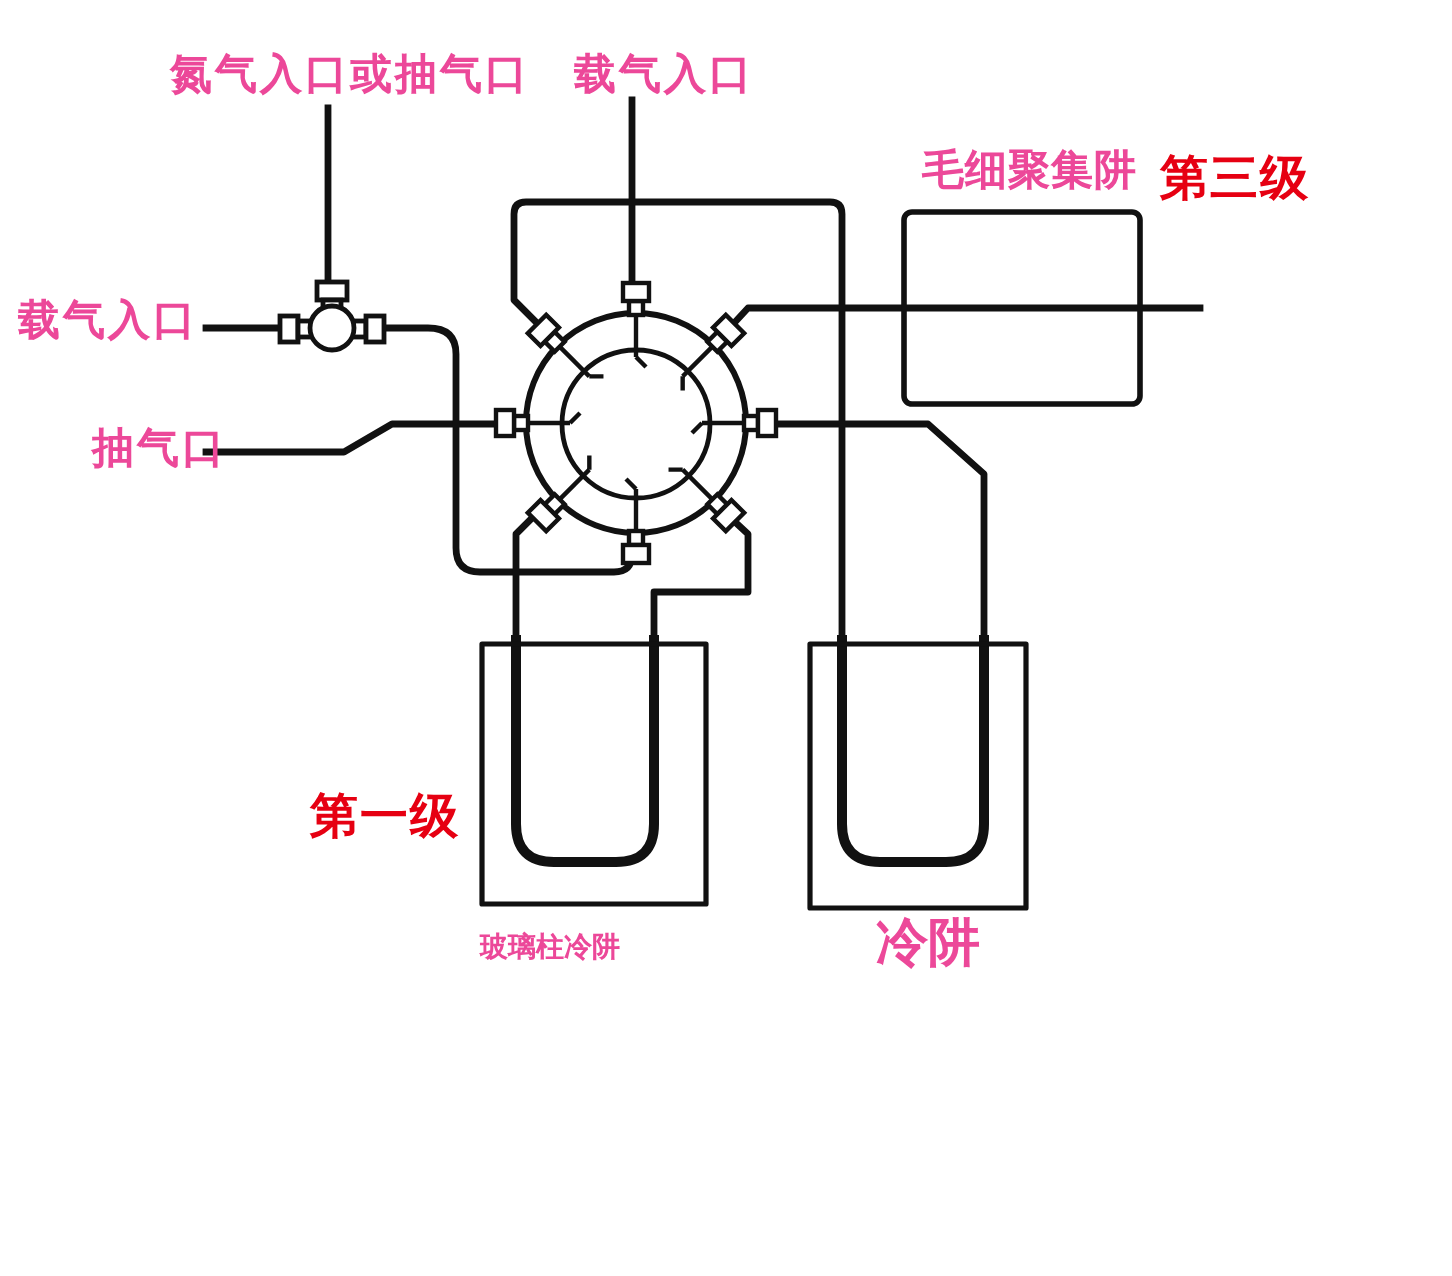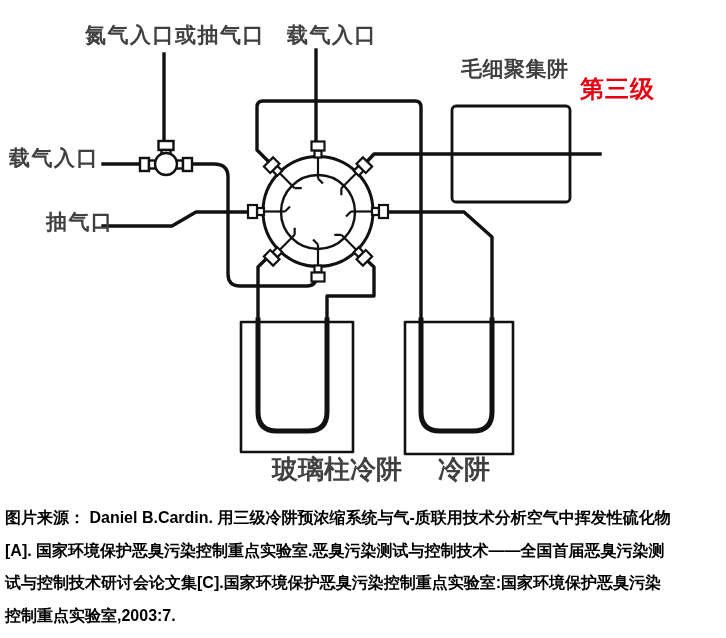--- a/index.html
+++ b/index.html
@@ -6,22 +6,22 @@
   .figure{
     position:relative;
     width:726px;height:638px;
     background:#ffffff;
     font-family:"Liberation Sans",sans-serif;
     overflow:hidden;
   }
   .diagram-svg{position:absolute;left:0;top:0;}
   .lbl{
     position:absolute;
-    color:#404040;
-    font-family:Liberation Mono, monospace;
+    color:#ec4899;
+    font-family:Liberation Serif, serif;
     font-weight:bold;
     white-space:nowrap;
     line-height:1.05;
   }
   .lbl-lg{font-size:21px;letter-spacing:1.5px;}
   .lbl-md{font-size:21px;letter-spacing:0.5px;}
   .stage{
     position:absolute;
     color:#e60012;
     font-family:"Liberation Sans",sans-serif;
@@ -134,26 +134,21 @@
             <rect x="61" y="-6.5" width="9" height="13"></rect>
         </g>
       </g>
     </g>
   </svg>
 
   <div class="lbl lbl-lg" style="left:85px;top:26px;">氮气入口或抽气口</div>
   <div class="lbl lbl-lg" style="left:287px;top:26px;">载气入口</div>
   <div class="lbl lbl-lg" style="left:9px;top:149px;">载气入口</div>
   <div class="lbl lbl-lg" style="left:46px;top:213px;">抽气口</div>
-  <div class="lbl lbl-md" style="left:461px;top:60px;">毛细聚集阱</div>
-  <div class="lbl" style="left:240px;top:458px;font-size:26px;margin-left:32px;">玻璃柱冷阱</div>
+  <div class="lbl lbl-md" style="left:461px;top:74px;">毛细聚集阱</div>
+  <div class="lbl" style="left:240px;top:468px;font-size:14px;">玻璃柱冷阱</div>
   <div class="lbl" style="left:438px;top:458px;font-size:26px;">冷阱</div>
 
   <div class="stage" style="left:580px;top:73px;">第三级</div>
+  <div class="stage" style="left:155px;top:392px;">第一级</div>
 
-  <div class="caption">
-    <div class="cap-line">图片来源： Daniel B.Cardin. 用三级冷阱预浓缩系统与气-质联用技术分析空气中挥发性硫化物</div>
-    <div class="cap-line">[A]. 国家环境保护恶臭污染控制重点实验室.恶臭污染测试与控制技术——全国首届恶臭污染测</div>
-    <div class="cap-line">试与控制技术研讨会论文集[C].国家环境保护恶臭污染控制重点实验室:国家环境保护恶臭污染</div>
-    <div class="cap-line">控制重点实验室,2003:7.</div>
-  </div>
 
 </div>
 
 </body></html>

